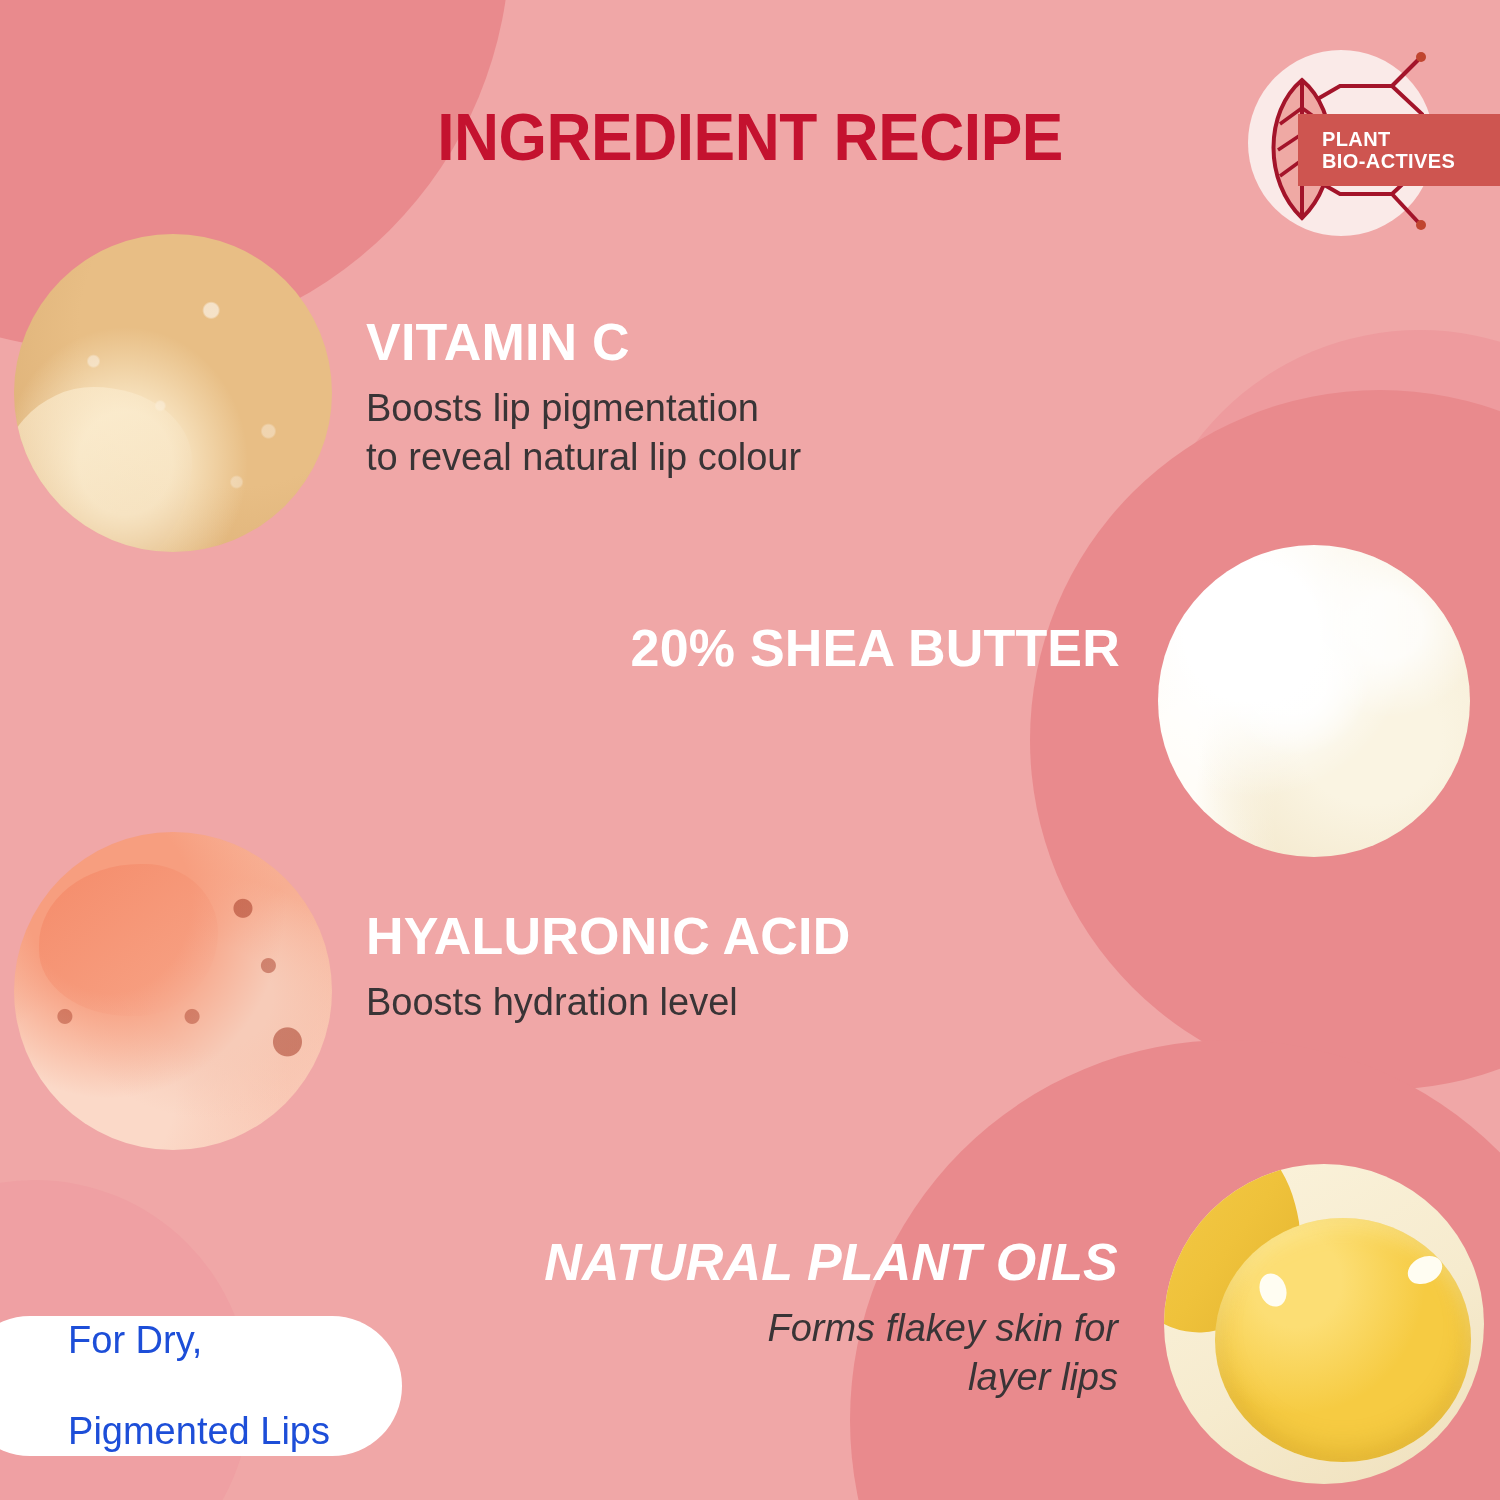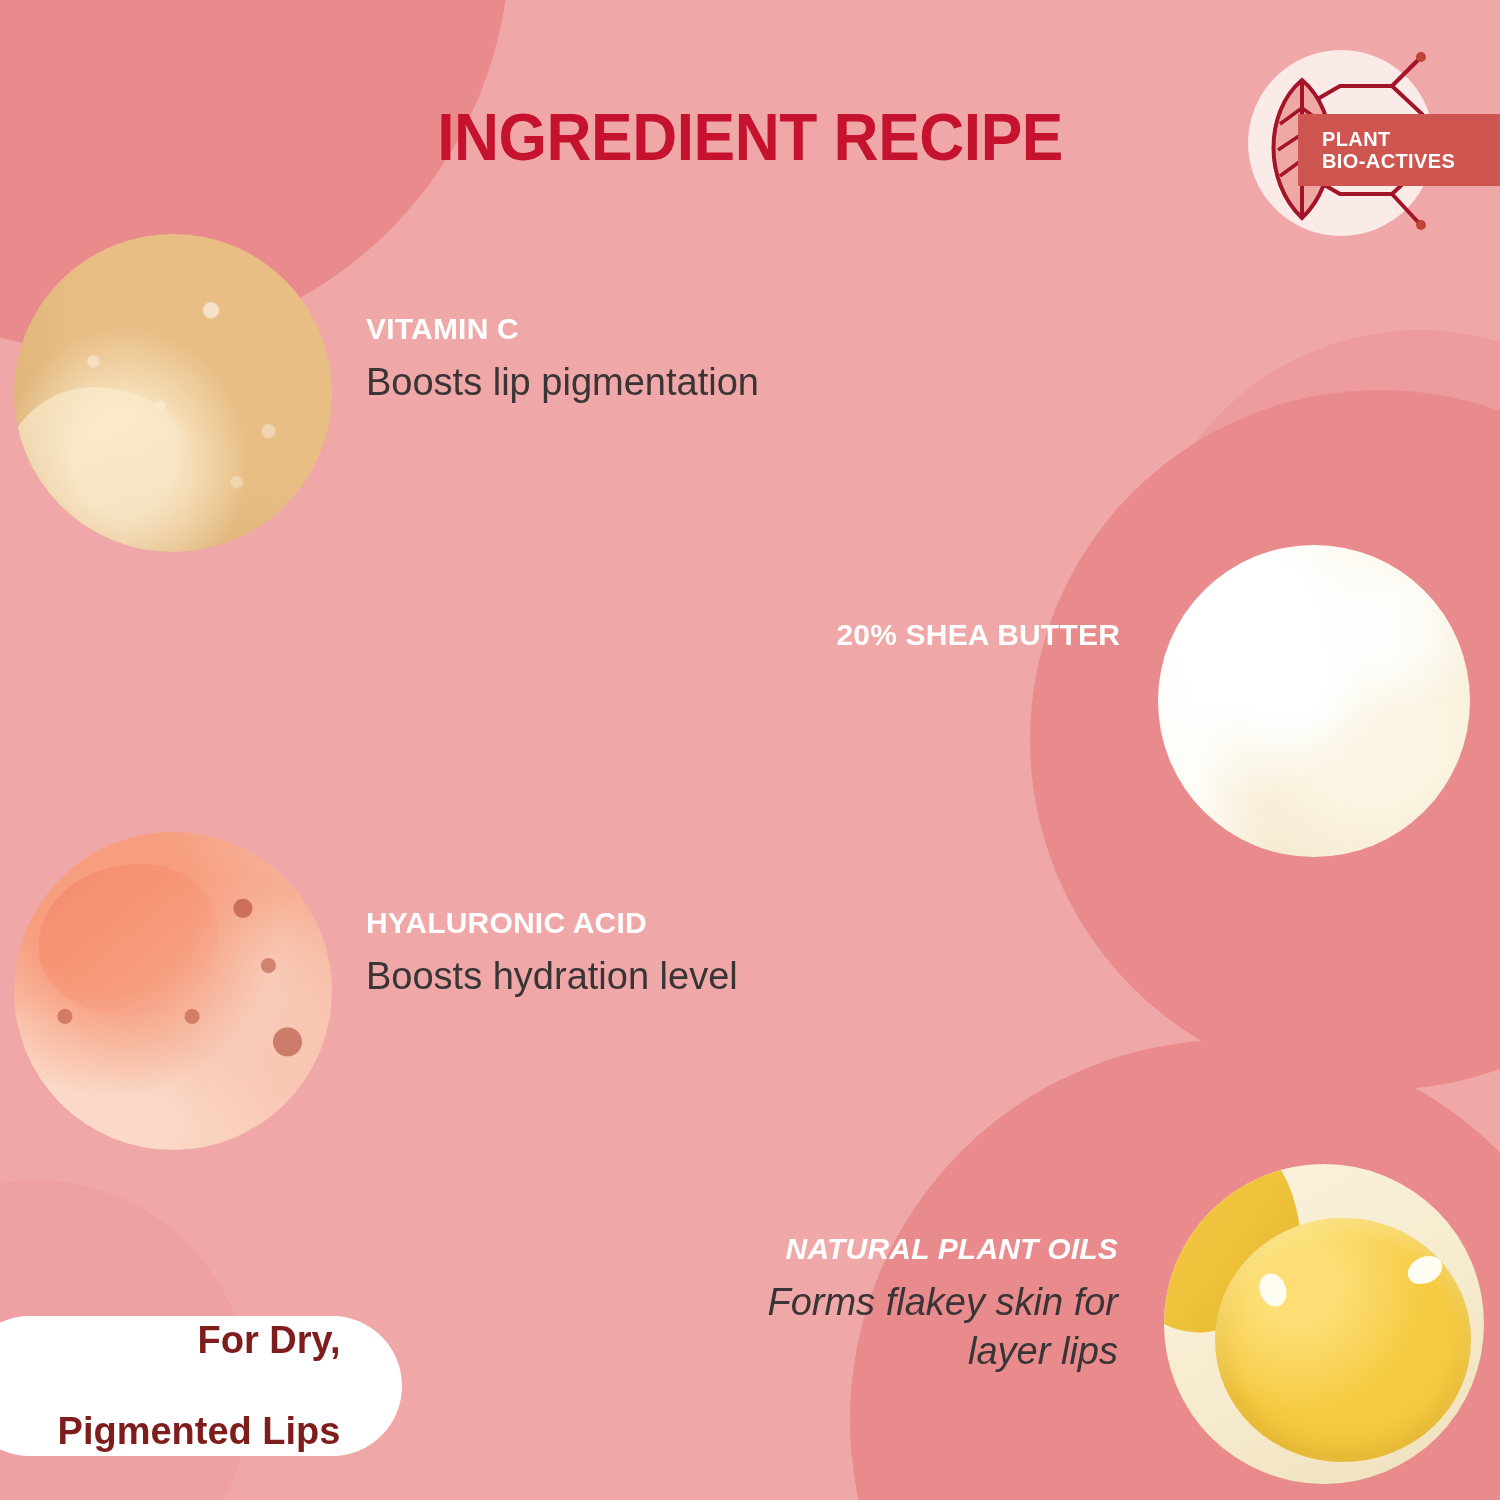--- a/index.html
+++ b/index.html
@@ -194,21 +194,21 @@
     position:absolute; left:76%; top:29%;
     width:36px; height:26px; border-radius:50%;
     background:#FFFDF2; transform:rotate(-26deg);
   }
 
   
   .ing {
     position:absolute;
   }
   .ing h2 {
-    font-size:30px;
+    font-size:52px;
     font-weight:bold;
     color:#FFFFFF;
     letter-spacing:0.2px;
     margin-bottom:12px;
     font-family:"Liberation Sans", sans-serif;
   }
   .ing p {
     font-size:38px;
     font-weight:normal;
     color:#393436;
@@ -230,24 +230,24 @@
     width:442px; height:140px;
     background:#FFFFFF;
     border-radius:70px;
     display:flex;
     align-items:center;
     justify-content:center;
     padding-left:36px;
   }
   .pill span {
     display:block;
-    text-align:right;
-    color:#7f1d1d;
+    text-align:left;
+    color:#1d4ed8;
     font-size:38px;
-    font-weight:bold;
+    font-weight:normal;
     line-height:1.2;
     font-family:"Liberation Sans", sans-serif;
   }
 </style>
 </head>
 <body>
 
 <div class="bg-layer">
   <div class="blob blob-tl"></div>
   <div class="blob blob-tr-light"></div>
@@ -291,20 +291,21 @@
   <div class="oil-sliver"></div>
   <div class="oil-drop"></div>
   <div class="gl1"></div>
   <div class="gl2"></div>
 </div>
 
 <div class="ing left ing-vitc">
   <h2>VITAMIN C</h2>
   <p>
     <span>Boosts lip pigmentation</span><br>
+    <span>to reveal natural lip colour</span>
   </p>
 </div>
 
 <div class="ing right ing-shea">
   <h2>20% SHEA BUTTER</h2>
 </div>
 
 <div class="ing left ing-ha">
   <h2>HYALURONIC ACID</h2>
   <p>

